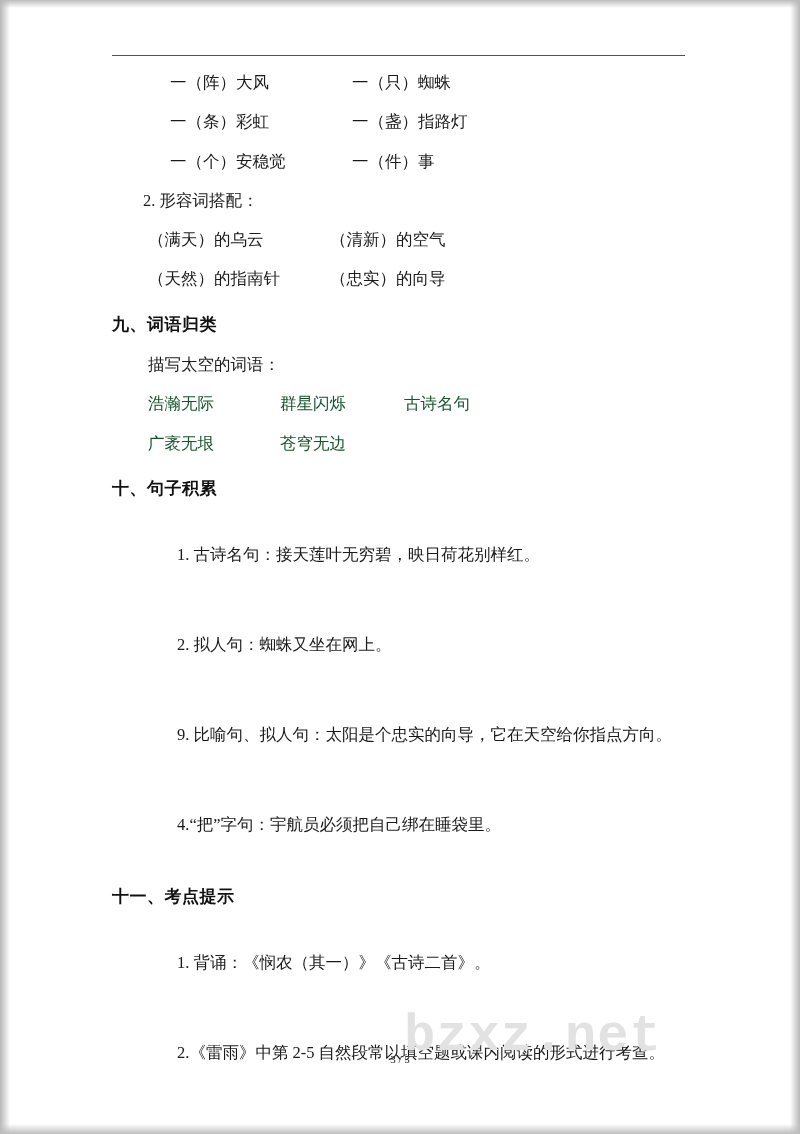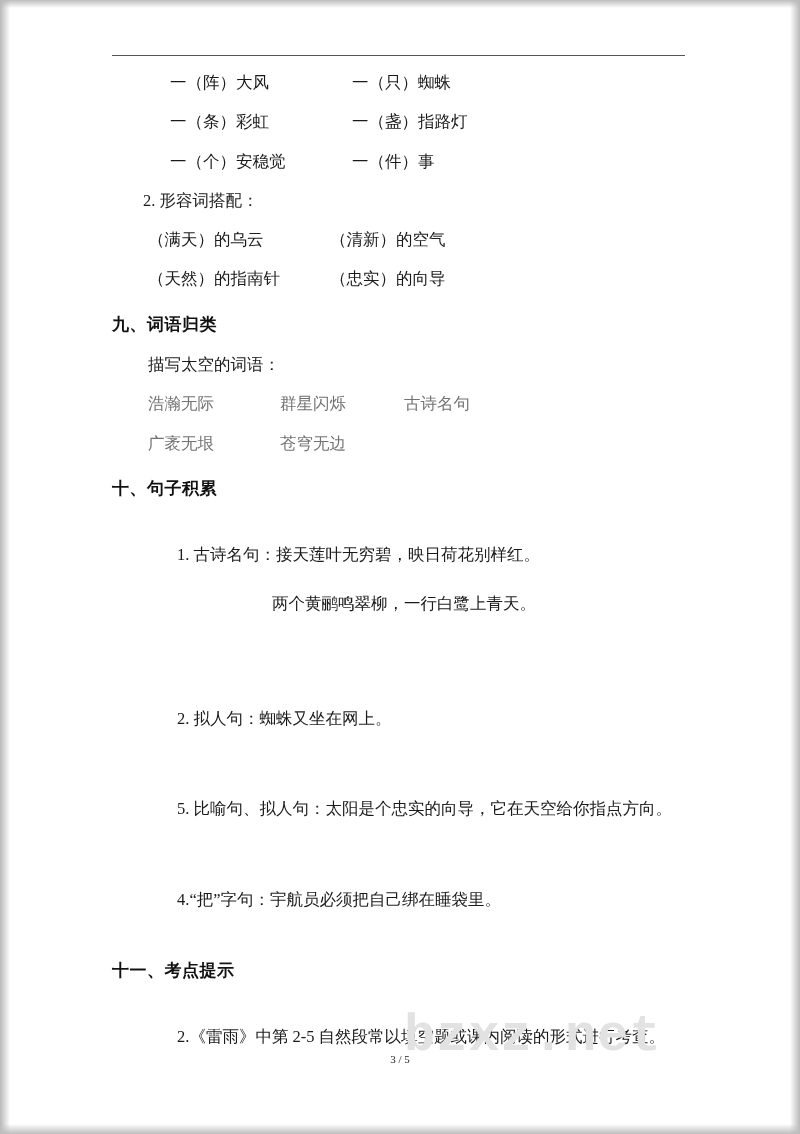--- a/index.html
+++ b/index.html
@@ -83,21 +83,21 @@
     padding-left: 143px;
     padding-right: 110px;
     text-indent: 0;
   }
   .item .hang {
     display: block;
     padding-left: 128px;
   }
   .words-row {
     font-size: 16.5px;
-    color: #737373;
+    color: #14532d;
     padding-left: 148px;
     margin: 0 0 18px 0;
     display: flex;
   }
   .words-row span { display: inline-block; }
   .w1 { width: 132px; }
   .w2 { width: 124px; }
   .footer-num {
     position: absolute;
     left: 0;
@@ -182,34 +182,36 @@
       </div>
       <div class="words-row">
         <span class="w1">广袤无垠</span>
         <span>苍穹无边</span>
       </div>
 
       <div class="heading sect-gap-top sect-gap-bot">十、句子积累</div>
 
       <div class="item">
         <span>1. 古诗名句：接天莲叶无穷碧，映日荷花别样红。</span>
-        <span class="hang">两个黄鹂鸣翠柳，一行白鹭上青天。</span>
       </div>
       <div class="item">
         <span>2. 拟人句：蜘蛛又坐在网上。</span>
       </div>
       <div class="item wrap">
-        <span>5. 比喻句、拟人句：太阳是个忠实的向导，它在天空给你指点方向。</span>
+        <span>9. 比喻句、拟人句：太阳是个忠实的向导，它在天空给你指点方向。</span>
       </div>
       <div class="item">
         <span>4.“把”字句：宇航员必须把自己绑在睡袋里。</span>
       </div>
 
       <div class="heading sect-gap-top sect-gap-bot">十一、考点提示</div>
 
+      <div class="item">
+        <span>1. 背诵：《悯农（其一）》《古诗二首》。</span>
+      </div>
       <div class="item wrap">
         <span>2.《雷雨》中第 2-5 自然段常以填空题或课内阅读的形式进行考查。</span>
       </div>
 
     </div>
 
     <div class="watermark">bzxz.net</div>
     <div class="footer-num">3 / 5</div>
 
     <div class="edge-shadow-t"></div>

